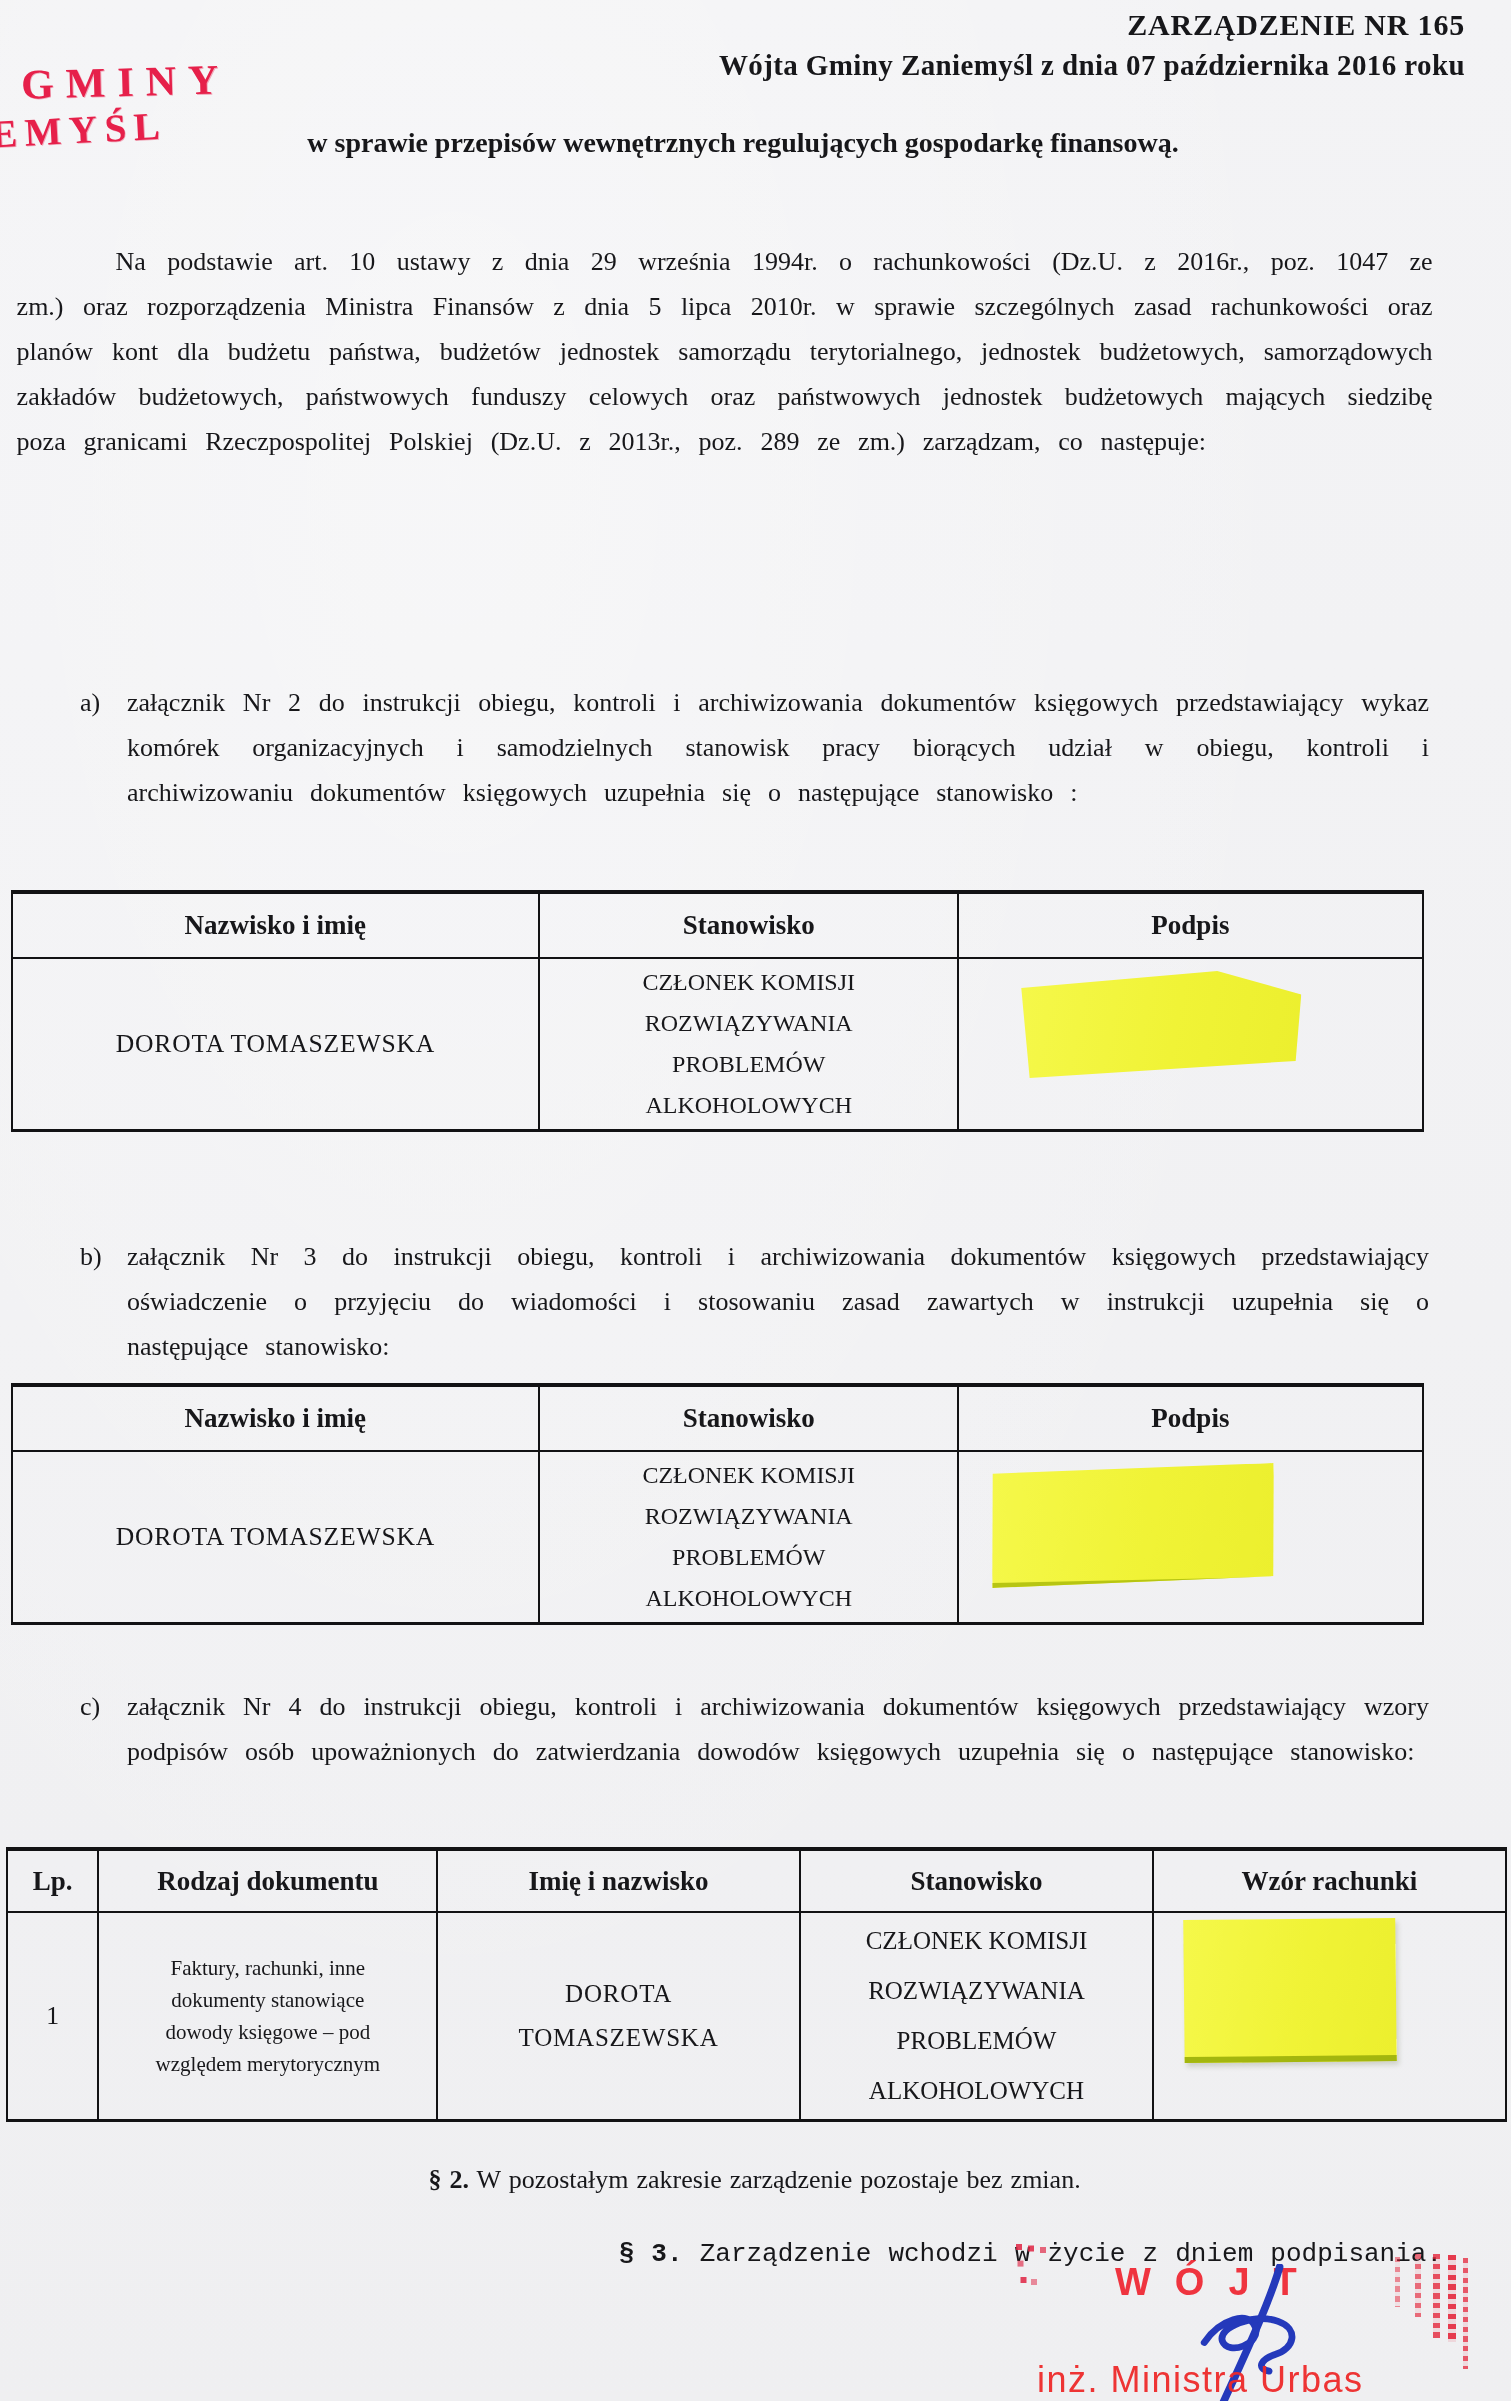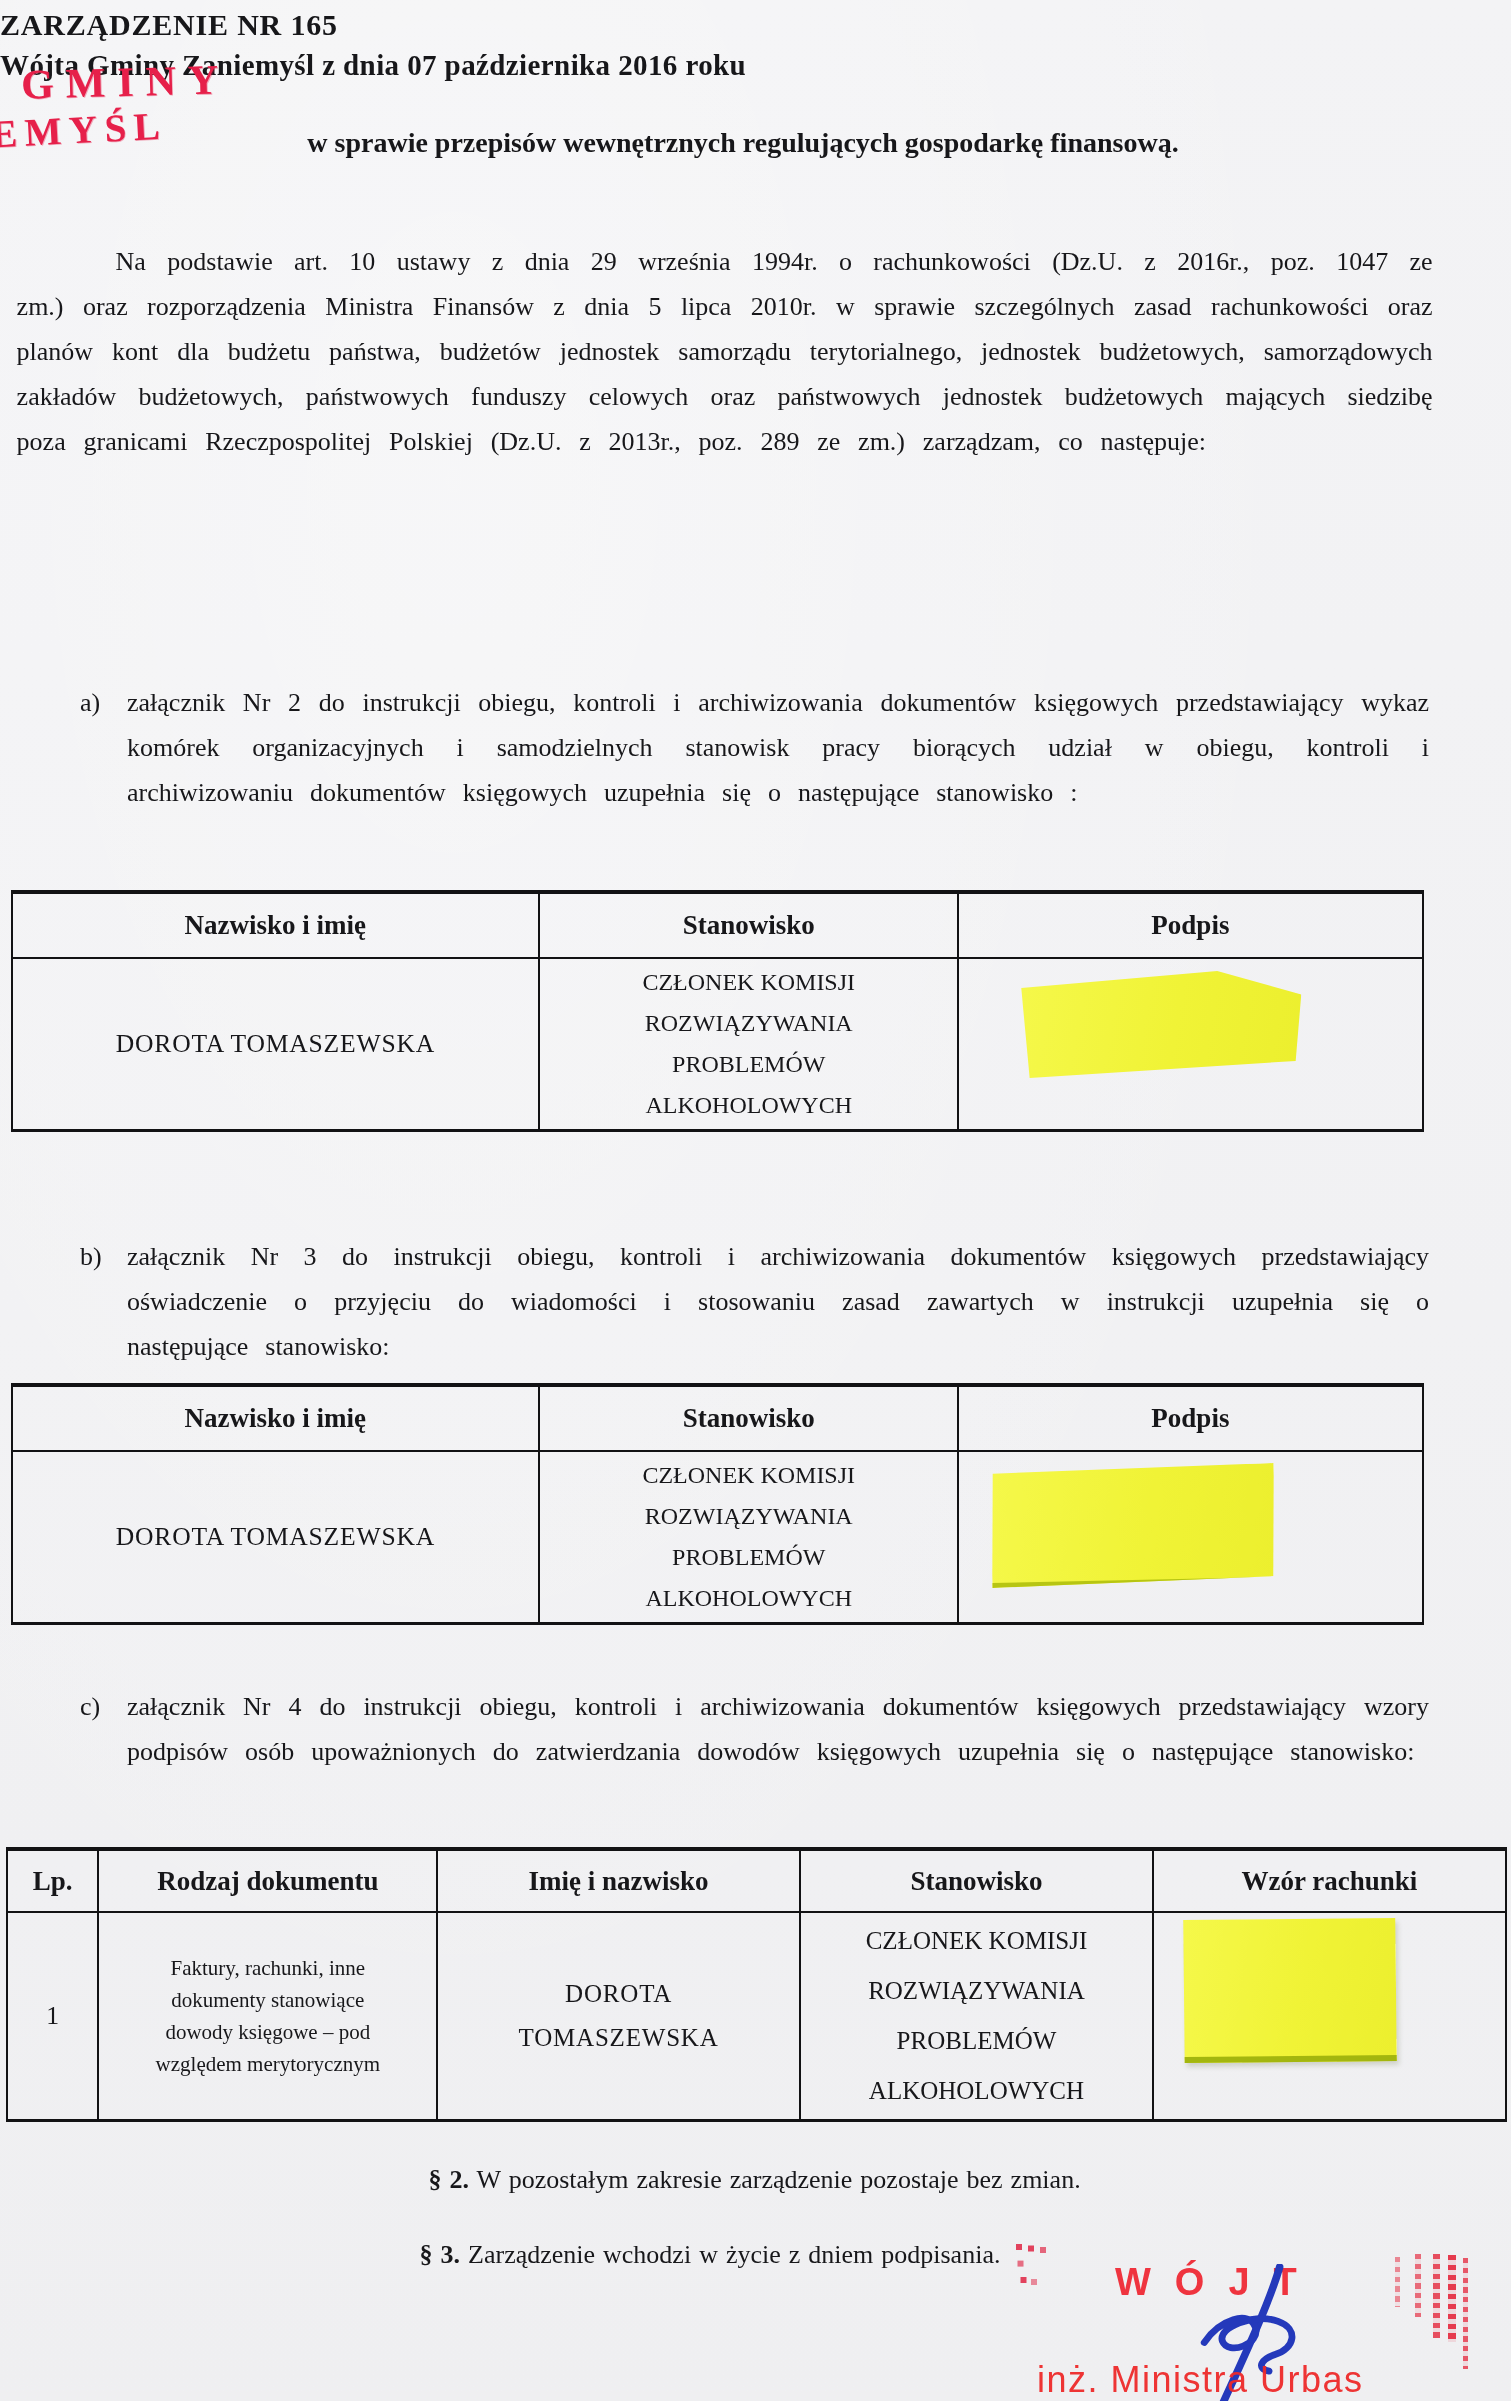--- a/index.html
+++ b/index.html
@@ -11,42 +11,42 @@
     background-image:
       radial-gradient(ellipse at 30% 20%, rgba(255,255,255,.35), rgba(0,0,0,0) 60%),
       linear-gradient(180deg,#f3f3f5 0%,#f1f1f3 55%,#efeff1 100%);
     font-family:"Liberation Serif", serif;
     color:#17171a;
     overflow:hidden;
   }
   .abs{position:absolute;}
 
   
-  .title-block{left:0;top:7.5px;width:1452px;text-align:left;}
+  .title-block{left:0;top:7.5px;width:1452px;text-align:right;padding-left:13px;}
   .title-line1{font-size:30px;font-weight:bold;letter-spacing:0.8px;}
   .title-line2{font-size:29px;font-weight:bold;margin-top:7.5px;letter-spacing:0.4px;}
 
   .corner-stamp{left:0;top:53px;width:316px;height:113px;color:#e6204a;
     font-weight:bold;pointer-events:none;}
   .corner-stamp .s1{position:absolute;left:21px;top:4.5px;font-size:42px;letter-spacing:12px;
     transform:rotate(-1.5deg);text-shadow:0.8px 0.8px 0 rgba(230,32,74,.35);}
   .corner-stamp .s2{position:absolute;left:-9px;top:54px;font-size:39px;letter-spacing:7.5px;
     transform:rotate(-3deg);text-shadow:0.8px 0.8px 0 rgba(230,32,74,.35);}
 
   .subject-block{left:0;top:122px;width:1486px;text-align:center;font-weight:bold;}
   .subject-line{font-size:28px;line-height:42px;}
 
   
   .intro{left:16.6px;top:239px;width:1416px;font-size:26px;line-height:45px;
     text-align:justify;text-indent:99px;word-spacing:11.3px;}
   .par{font-size:26px;line-height:45px;text-align:justify;word-spacing:6.8px;}
   .par .lbl{font-weight:bold;}
   .par1{left:22.6px;top:551px;width:1406px;}
   .par2{left:22.6px;top:2157px;width:1406px;text-align:center;word-spacing:1.5px;margin-left:29px;}
-  .par3{left:7px;top:2232px;width:1406px;text-align:center;word-spacing:1.5px;}
+  .par3{left:36px;top:2232px;width:1406px;text-align:right;word-spacing:1.5px;font-family:Liberation Mono, monospace;}
 
   .item{display:flex;font-size:26px;line-height:45px;}
   .item .ilbl{flex:0 0 47px;}
   .item .itxt{flex:1;text-align:justify;word-spacing:10.5px;}
   .item-a{left:80px;top:680px;width:1349px;}
   .item-b{left:80px;top:1234px;width:1349px;}
   .item-c{left:80px;top:1684px;width:1349px;}
 
   
   table{border-collapse:collapse;table-layout:fixed;}

